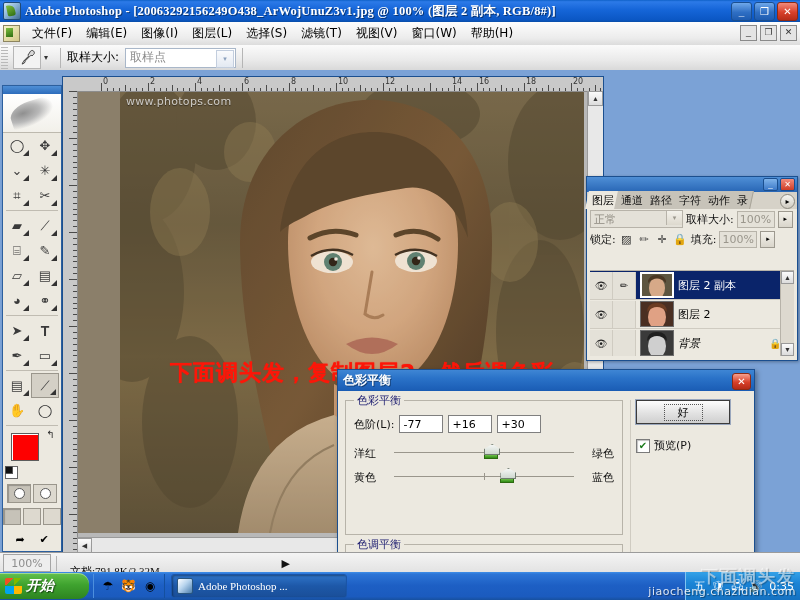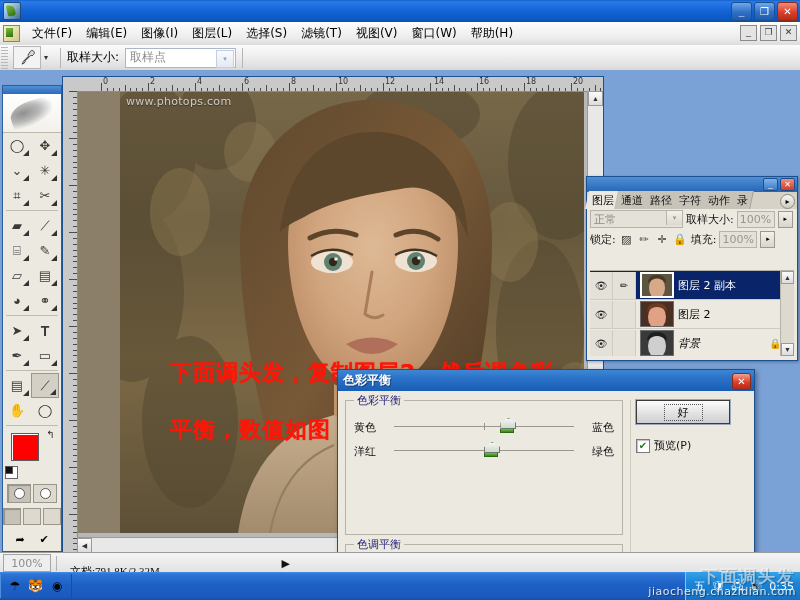--- a/index.html
+++ b/index.html
@@ -322,20 +322,21 @@
   .wm .wm2{font-size:11px;color:rgba(255,255,255,.85);font-family:"DejaVu Sans",sans-serif;
     letter-spacing:.5px;text-shadow:1px 1px 1px rgba(0,0,0,.45);}
 </style>
 </head>
 <body>
 
 <div class="app">
 
   <div class="titlebar">
     <div class="ps-ico"></div>
+    <div class="ttl">Adobe Photoshop - [20063292156249O438_ArWojUnuZ3v1.jpg @ 100% (图层 2 副本, RGB/8#)]</div>
     <div class="winbtns">
       <div class="winbtn">_</div>
       <div class="winbtn">❐</div>
       <div class="winbtn close">✕</div>
     </div>
   </div>
 
   <div class="menubar">
     <div class="doc-ico"></div>
     <div class="menu-item">文件(F)</div>
@@ -544,21 +545,21 @@
           <div class="rtick major" style="left: 306px;"></div>
           <div class="rlab" style="left: 308px;">12</div>
           <div class="rtick" style="left: 311.875px; height: 3px;"></div>
           <div class="rtick" style="left: 317.75px; height: 3px;"></div>
           <div class="rtick" style="left: 323.625px; height: 3px;"></div>
           <div class="rtick" style="left: 329.5px; height: 6px;"></div>
           <div class="rtick" style="left: 335.375px; height: 3px;"></div>
           <div class="rtick" style="left: 341.25px; height: 3px;"></div>
           <div class="rtick" style="left: 347.125px; height: 3px;"></div>
           <div class="rtick major" style="left: 353px;"></div>
-          <div class="rlab" style="left: 357px;">14</div>
+          <div class="rlab" style="left: 375px;">14</div>
           <div class="rtick" style="left: 358.875px; height: 3px;"></div>
           <div class="rtick" style="left: 364.75px; height: 3px;"></div>
           <div class="rtick" style="left: 370.625px; height: 3px;"></div>
           <div class="rtick" style="left: 376.5px; height: 6px;"></div>
           <div class="rtick" style="left: 382.375px; height: 3px;"></div>
           <div class="rtick" style="left: 388.25px; height: 3px;"></div>
           <div class="rtick" style="left: 394.125px; height: 3px;"></div>
           <div class="rtick major" style="left: 400px;"></div>
           <div class="rlab" style="left: 402px;">16</div>
           <div class="rtick" style="left: 405.875px; height: 3px;"></div>
@@ -828,59 +829,64 @@
           <div class="llock">🔒</div>
         </div>
         <div class="pal-sb">
           <div class="sbbtn" style="width:11px;height:11px;">▲</div>
           <div class="sbbtn" style="width:11px;height:11px;position:absolute;bottom:0;">▼</div>
         </div>
       </div>
     </div>
 
     <div class="annot l1">下面调头发，复制图层2，然后调色彩</div>
-    <div class="annot l2">平衡，数值如图</div>
 
     <div class="cbdlg">
       <div class="cb-title">
         <span class="t">色彩平衡</span>
         <div class="cb-x">✕</div>
       </div>
 
       <div class="cb-body">
 
         <div class="group grp-balance">
           <span class="glabel">色彩平衡</span>
 
-
+          <div class="lvl-row">
+            <span class="lvl-lbl">色阶(L):</span>
+            <div class="lvl-in">-77</div>
+            <div class="lvl-in">+16</div>
+            <div class="lvl-in">+30</div>
+          </div>
+
+
+          <div class="sl-row">
+            <span class="sl-lbl">洋红</span>
+            <div class="sl-track">
+              <div class="sl-line"></div>
+              <div class="sl-mid"></div>
+              <div class="sl-thumb" style="left:54%;">
+                <div class="cap"></div>
+                  <div class="base"></div>
+              </div>
+            </div>
+            <span class="sl-lbl right">绿色</span>
+          </div>
 
           <div class="sl-row">
             <span class="sl-lbl">黄色</span>
             <div class="sl-track">
               <div class="sl-line"></div>
               <div class="sl-mid"></div>
               <div class="sl-thumb" style="left:63%;">
                 <div class="cap"></div>
                   <div class="base"></div>
               </div>
             </div>
             <span class="sl-lbl right">蓝色</span>
-          </div>
-
-          <div class="sl-row">
-            <span class="sl-lbl">洋红</span>
-            <div class="sl-track">
-              <div class="sl-line"></div>
-              <div class="sl-mid"></div>
-              <div class="sl-thumb" style="left:54%;">
-                <div class="cap"></div>
-                  <div class="base"></div>
-              </div>
-            </div>
-            <span class="sl-lbl right">绿色</span>
           </div>
         </div>
 
         <div class="group grp-tone">
           <span class="glabel">色调平衡</span>
           <div class="radio-row">
             <label class="radio">
               <span class="rdot"></span>
               <span>暗调(S)</span>
             </label>
@@ -917,24 +923,32 @@
   </div>
 
   <div class="statusbar">
     <div class="zoombox">100%</div>
     <div class="st-sep"></div>
     <div class="docinfo">文档:791.8K/2.32M</div>
     <div class="st-arrow" style="margin-right:510px;">▶</div>
   </div>
 
   <div class="taskbar">
+    <div class="startbtn">
+      <span class="startlogo"></span>
+      <span class="startlbl">开始</span>
+    </div>
     <div class="qlaunch">
       <span class="qic">☂</span>
       <span class="qic">🐯</span>
       <span class="qic">◉</span>
+    </div>
+    <div class="tbtn active" style="width:160px;">
+      <span class="ic ps"></span>
+      <span class="lbl">Adobe Photoshop ...</span>
     </div>
     <div class="tray">
       <span class="tic">五</span>
       <span class="tic">🛡</span>
       <span class="tic">🖧</span>
       <span class="tic">🔊</span>
       <span class="clock">0:35</span>
     </div>
   </div>
 

